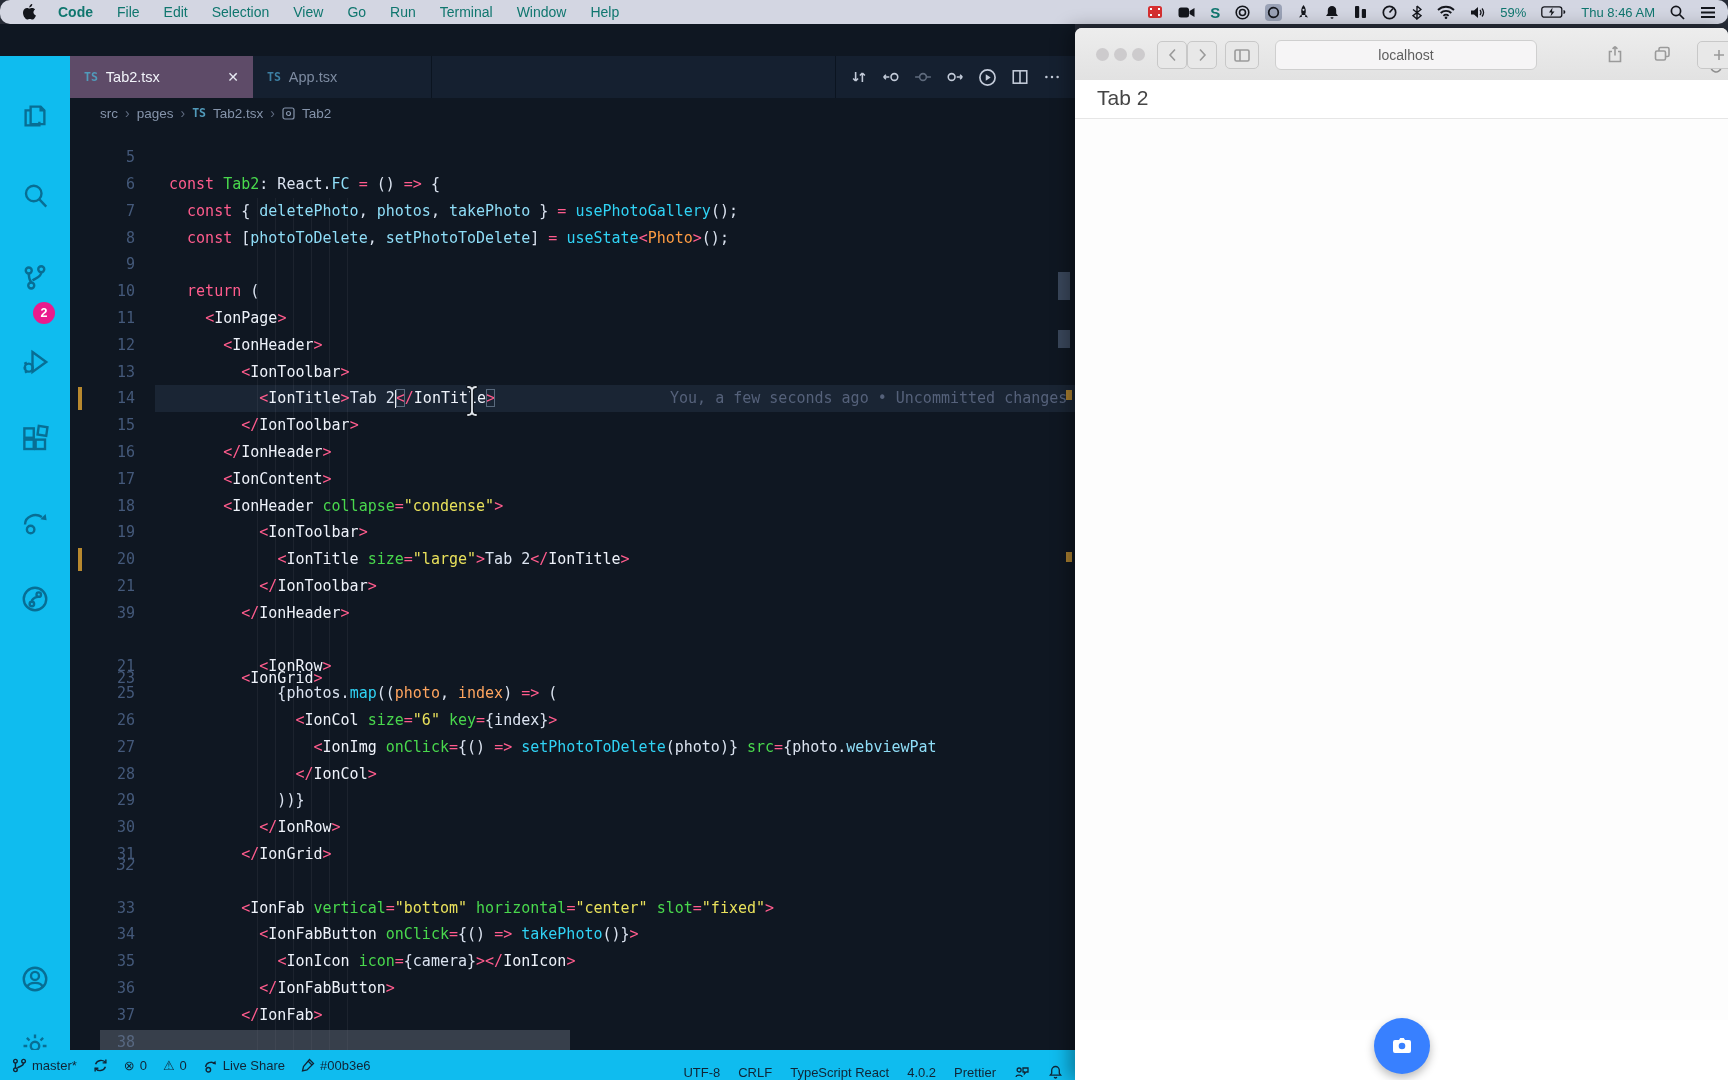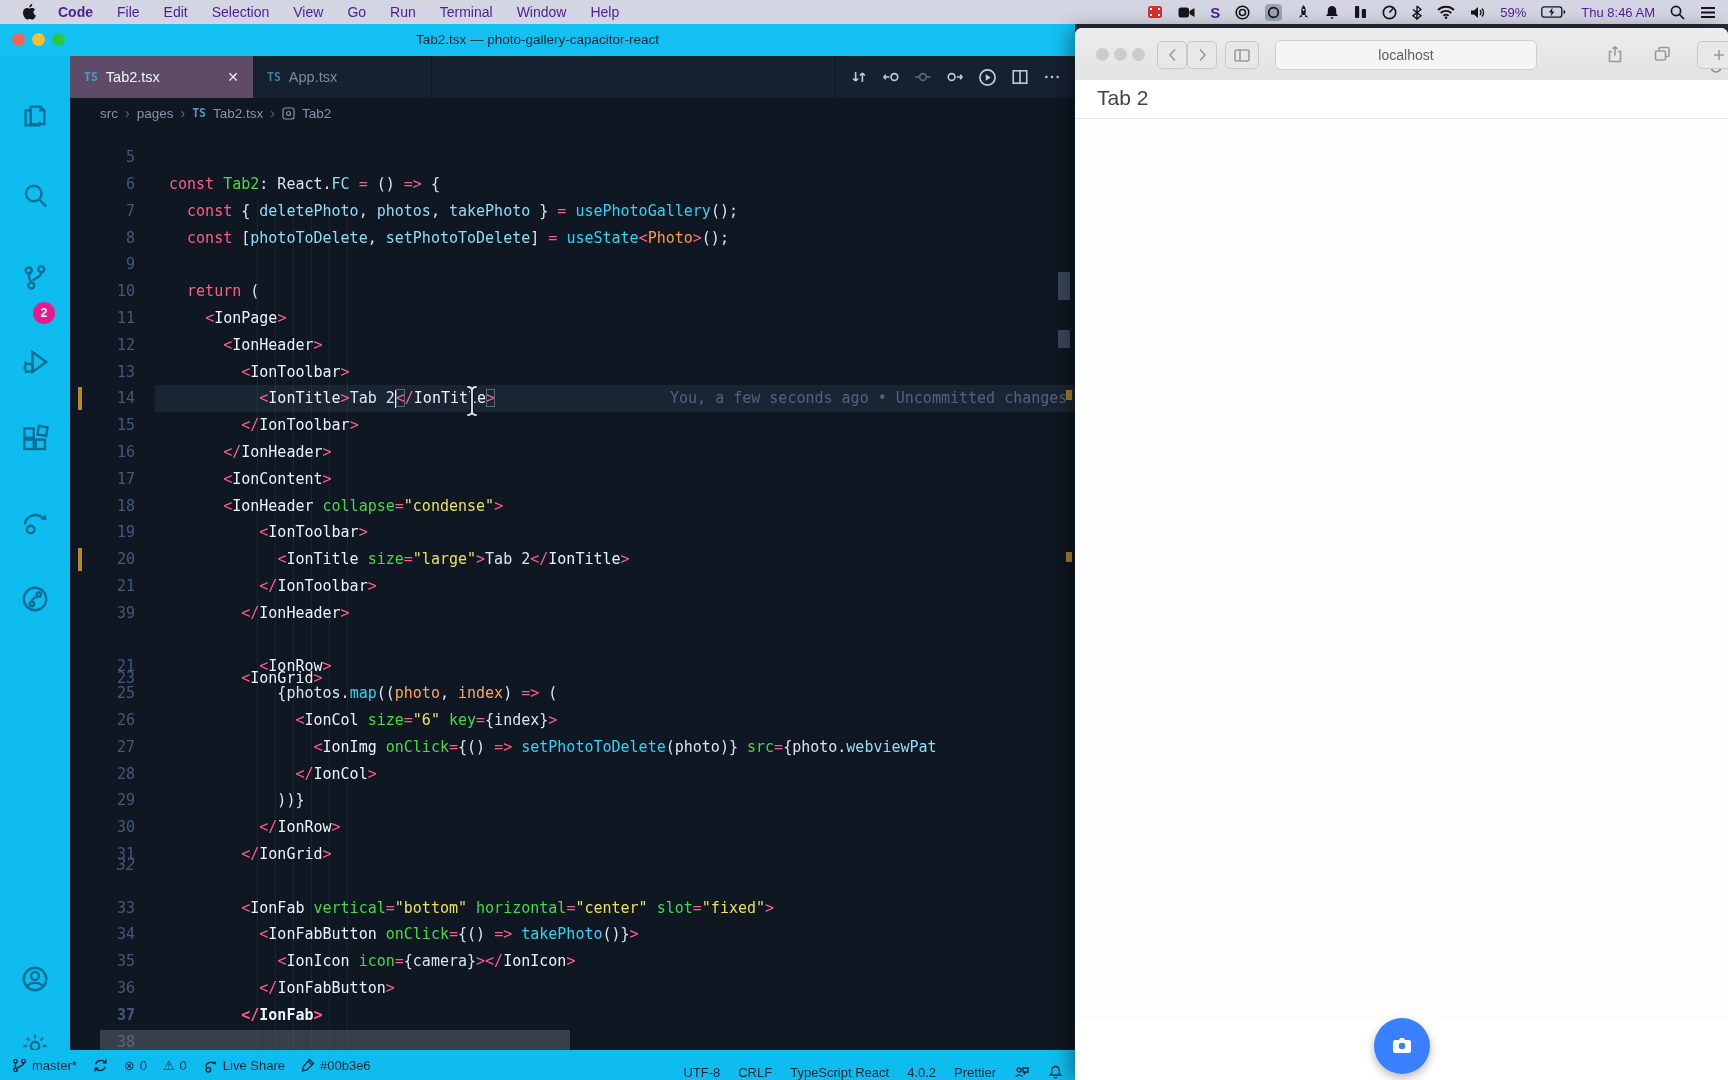--- a/index.html
+++ b/index.html
@@ -1,21 +1,21 @@
 <!DOCTYPE html>
 <html><head>
 <meta charset="utf-8">
 <style>
   html,body{margin:0;padding:0;background:#20242e;font-family:"Liberation Sans",sans-serif;}
   #desktop{position:relative;width:1728px;height:1080px;overflow:hidden;background:#262b36;}
   .abs{position:absolute;}
   svg{display:block;}
 
   
-  #menubar{left:0;top:0;width:1728px;height:24px;background:#d3d6e2;display:flex;align-items:center;color:#4c1d95;font-size:14px;}
+  #menubar{left:0;top:0;width:1728px;height:24px;background:#d3d6e2;display:flex;align-items:center;color:#0f766e;font-size:14px;border-radius:10px;}
   #menu-left{display:flex;align-items:center;gap:0;padding-left:14px;}
   #menu-left .mitem{padding:0 12px;line-height:24px;}
   #menu-left .mitem.bold{font-weight:bold;}
   #apple-logo{padding:0 10px 0 8px;display:flex;align-items:center;}
   #menu-right{margin-left:auto;display:flex;align-items:center;gap:15px;padding-right:12px;font-size:13px;}
   #menu-right .micon{display:flex;align-items:center;}
   .apptile{background:#9aa2b6;border-radius:4px;padding:2px;}
 
   
   #vscode{left:0;top:24px;width:1075px;height:1056px;background:#0f1722;overflow:hidden;}
@@ -202,26 +202,20 @@
         </span>
       <span class="micon">
           <svg width="16" height="13" viewBox="0 0 16 13">
             <path d="M1 2h14M1 6.5h14M1 11h14" stroke="#14161c" stroke-width="1.8"></path>
           </svg>
         </span>
     </div>
   </div>
 
   <div id="vscode" class="abs">
-    <div id="vs-titlebar" class="abs">
-      <span class="tl abs" style="left:12px;background:#ff5f57;"></span>
-      <span class="tl abs" style="left:32px;background:#febc2e;"></span>
-      <span class="tl abs" style="left:52px;background:#28c840;"></span>
-      <div id="vs-title">Tab2.tsx — photo-gallery-capacitor-react</div>
-    </div>
 
     <div id="vs-activitybar" class="abs">
       <div class="act-icon abs" style="top:42px;">
         <svg width="30" height="30" viewBox="0 0 24 24">
             <path d="M8.5 4.5h8l3 3v11h-11z M8.5 4.5v3h-4v12h11v-3"></path>
             <path d="M16.5 4.5v3h3"></path>
           </svg>
       </div>
       <div class="act-icon abs" style="top:122px;">
         <svg width="30" height="30" viewBox="0 0 24 24">
@@ -383,21 +377,21 @@
           <div class="code-line" style="top: 605.8px;"><span class="ln">27</span><span class="code"><span class="tk-pln">                </span><span class="tk-br">&lt;</span><span class="tk-tag">IonImg</span><span class="tk-pln"> </span><span class="tk-grn">onClick</span><span class="tk-op">=</span><span class="tk-pln">{() </span><span class="tk-op">=&gt;</span><span class="tk-pln"> </span><span class="tk-fn">setPhotoToDelete</span><span class="tk-pln">(photo)} </span><span class="tk-grn">src</span><span class="tk-op">=</span><span class="tk-pln">{photo.</span><span class="tk-vr">webviewPat</span></span></div>
           <div class="code-line" style="top: 632.6px;"><span class="ln">28</span><span class="code"><span class="tk-pln">              </span><span class="tk-br">&lt;/</span><span class="tk-tag">IonCol</span><span class="tk-br">&gt;</span></span></div>
           <div class="code-line" style="top: 659.4px;"><span class="ln">29</span><span class="code"><span class="tk-pln">            ))}</span></span></div>
           <div class="code-line" style="top: 686.2px;"><span class="ln">30</span><span class="code"><span class="tk-pln">          </span><span class="tk-br">&lt;/</span><span class="tk-tag">IonRow</span><span class="tk-br">&gt;</span></span></div>
           <div class="code-line" style="top: 713px;"><span class="ln">31</span><span class="code"><span class="tk-pln">        </span><span class="tk-br">&lt;/</span><span class="tk-tag">IonGrid</span><span class="tk-br">&gt;</span></span></div>
           <div class="code-line" style="top: 724px; font-style: italic;"><span class="ln">32</span><span class="code"></span></div>
           <div class="code-line" style="top: 766.6px;"><span class="ln">33</span><span class="code"><span class="tk-pln">        </span><span class="tk-br">&lt;</span><span class="tk-tag">IonFab</span><span class="tk-pln"> </span><span class="tk-grn">vertical</span><span class="tk-op">=</span><span class="tk-str">"bottom"</span><span class="tk-pln"> </span><span class="tk-grn">horizontal</span><span class="tk-op">=</span><span class="tk-str">"center"</span><span class="tk-pln"> </span><span class="tk-grn">slot</span><span class="tk-op">=</span><span class="tk-str">"fixed"</span><span class="tk-br">&gt;</span></span></div>
           <div class="code-line" style="top: 793.4px;"><span class="ln">34</span><span class="code"><span class="tk-pln">          </span><span class="tk-br">&lt;</span><span class="tk-tag">IonFabButton</span><span class="tk-pln"> </span><span class="tk-grn">onClick</span><span class="tk-op">=</span><span class="tk-pln">{() </span><span class="tk-op">=&gt;</span><span class="tk-pln"> </span><span class="tk-fn">takePhoto</span><span class="tk-pln">()}</span><span class="tk-br">&gt;</span></span></div>
           <div class="code-line" style="top: 820.2px;"><span class="ln">35</span><span class="code"><span class="tk-pln">            </span><span class="tk-br">&lt;</span><span class="tk-tag">IonIcon</span><span class="tk-pln"> </span><span class="tk-grn">icon</span><span class="tk-op">=</span><span class="tk-pln">{camera}</span><span class="tk-br">&gt;&lt;/</span><span class="tk-tag">IonIcon</span><span class="tk-br">&gt;</span></span></div>
           <div class="code-line" style="top: 847px;"><span class="ln">36</span><span class="code"><span class="tk-pln">          </span><span class="tk-br">&lt;/</span><span class="tk-tag">IonFabButton</span><span class="tk-br">&gt;</span></span></div>
-          <div class="code-line" style="top: 873.8px; font-weight: bold;"><span class="ln">37</span><span class="code"><span class="tk-pln">        </span><span class="tk-br">&lt;/</span><span class="tk-tag">IonFab</span><span class="tk-br">&gt;</span></span></div>
+          <div class="code-line" style="top: 873.8px;"><span class="ln">37</span><span class="code"><span class="tk-pln">        </span><span class="tk-br">&lt;/</span><span class="tk-tag">IonFab</span><span class="tk-br">&gt;</span></span></div>
           <div class="code-line" style="top: 900.6px;"><span class="ln">38</span><span class="code"></span></div>
         </div>
       <div class="iguide" style="left:187px;"></div>
       <div class="iguide" style="left:205px;"></div>
       <div class="iguide" style="left:223px;"></div>
       <div class="iguide" style="left:241px;"></div>
       <div class="iguide" style="left:259px;"></div>
       <div class="iguide" style="left:277px;"></div>
       <div id="hscroll" class="abs"></div>
       <div class="abs ruler-mark" style="left:988px;top:144px;width:12px;height:28px;"></div>

